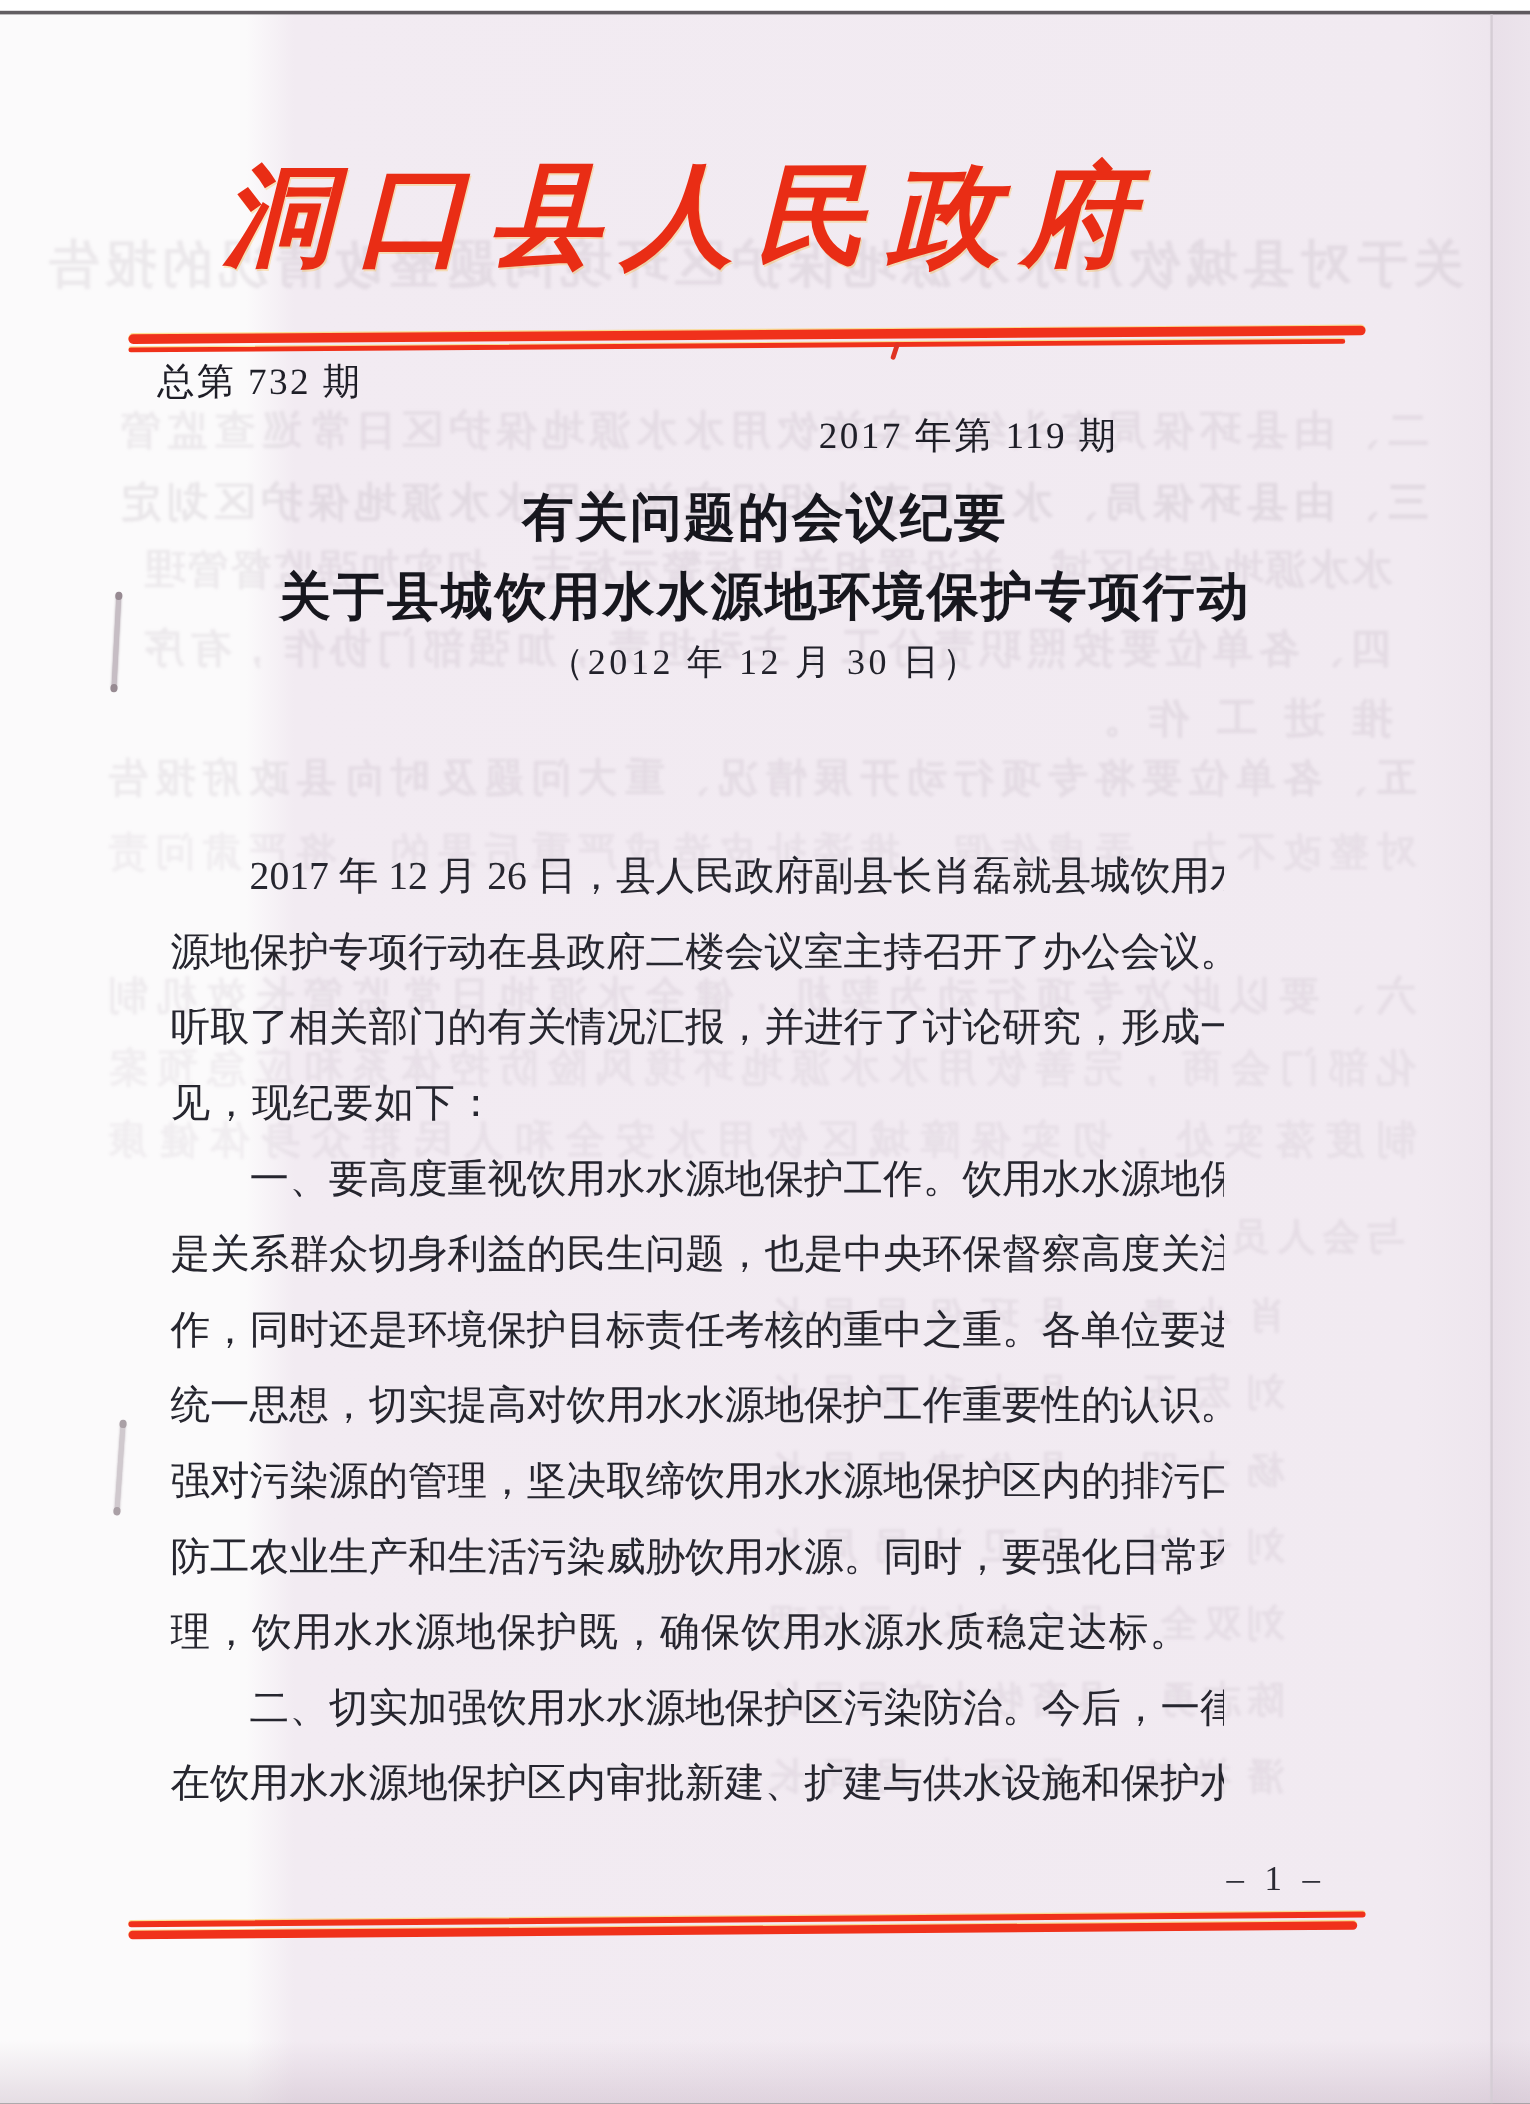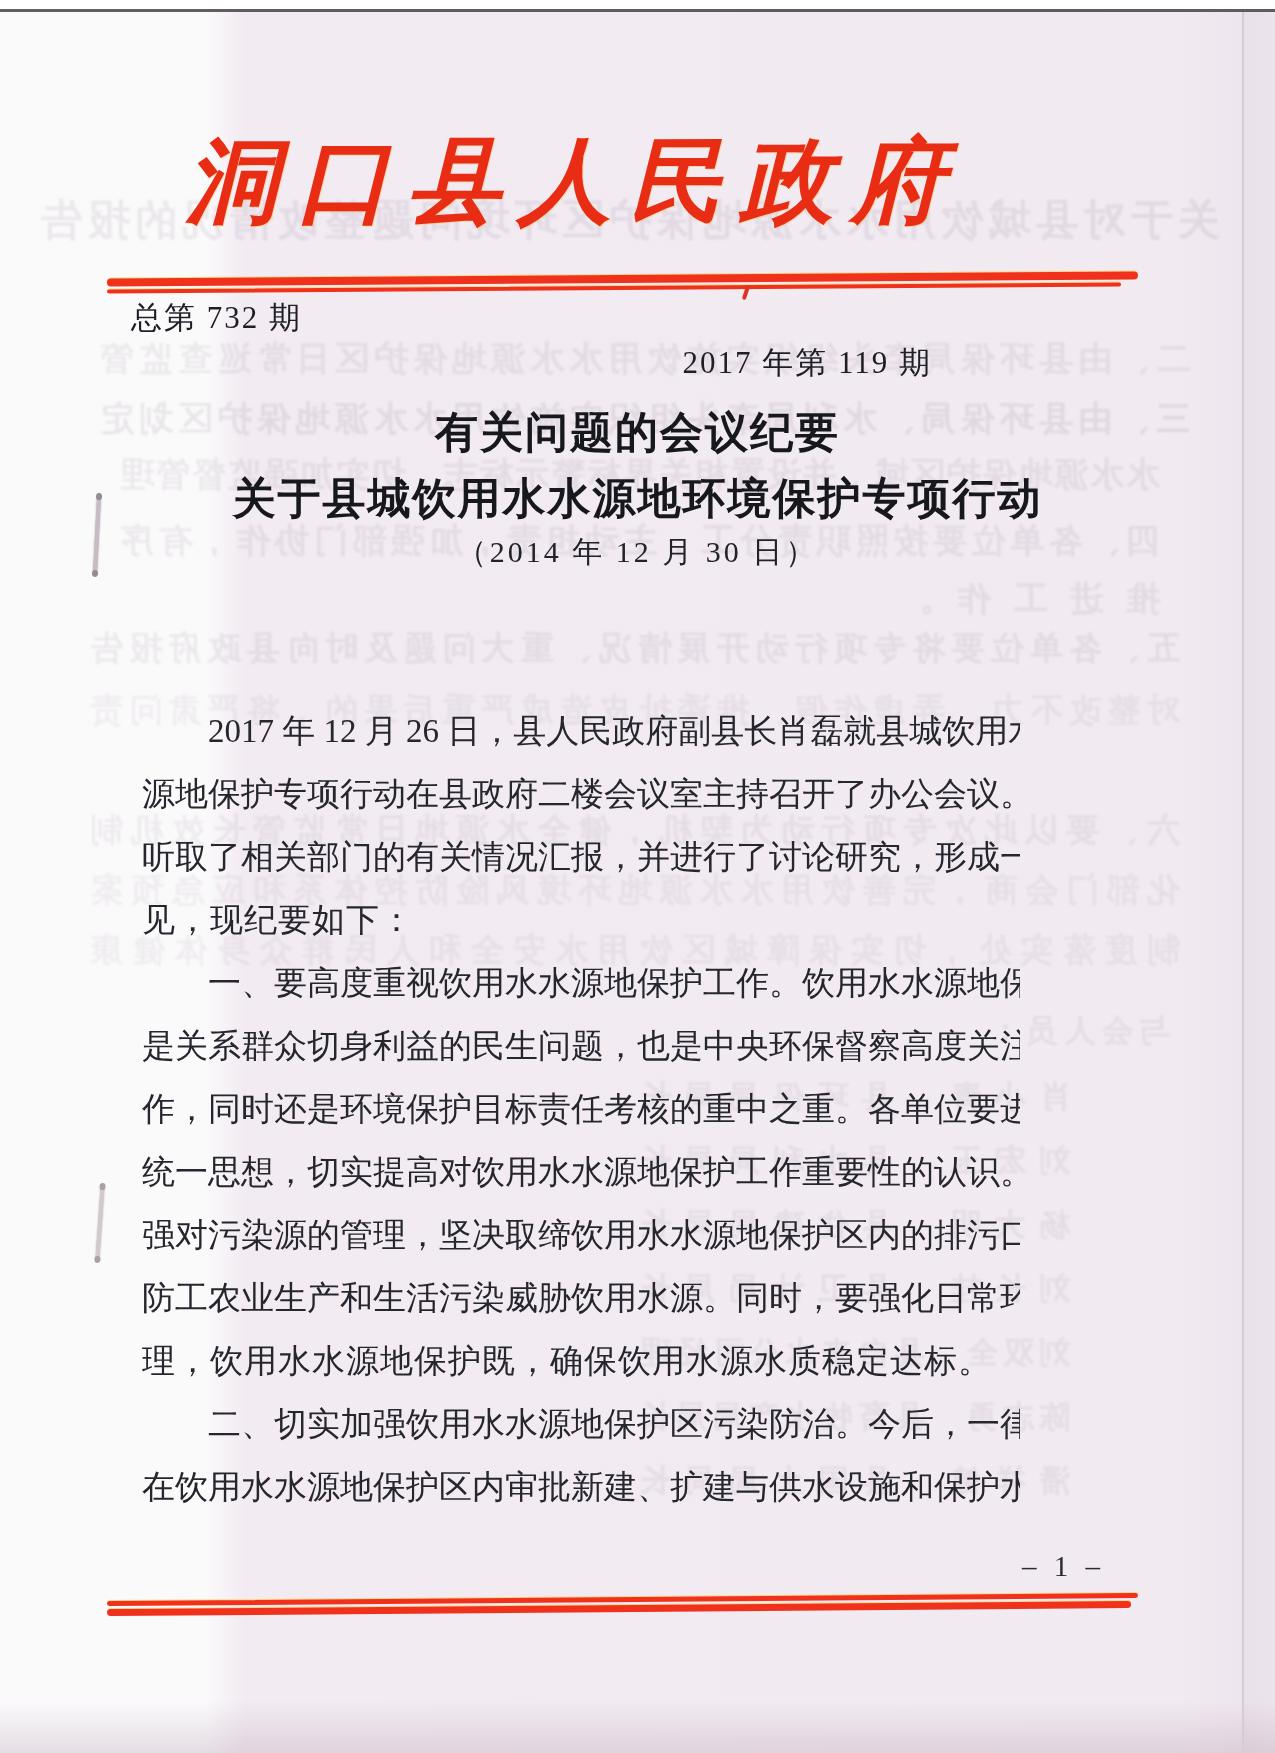--- a/index.html
+++ b/index.html
@@ -131,21 +131,21 @@
       <span class="issue-left">总第 732 期</span>
       <span class="red-tick"></span>
       <span class="issue-right">2017 年第 119 期</span>
     </div>
 
     <div class="doc-title">
       <div>有关问题的会议纪要</div>
       <div>关于县城饮用水水源地环境保护专项行动</div>
     </div>
 
-    <div class="date-line">（2014 年 12 月 30 日）</div>
+    <div class="date-line">（2012 年 12 月 30 日）</div>
 
     <div class="body-text" id="body-lines">
         <div class="body-line indent">2017 年 12 月 26 日，县人民政府副县长肖磊就县城饮用水水</div>
         <div class="body-line">源地保护专项行动在县政府二楼会议室主持召开了办公会议。会议</div>
         <div class="body-line">听取了相关部门的有关情况汇报，并进行了讨论研究，形成一致意</div>
         <div class="body-line nojust">见，现纪要如下：</div>
         <div class="body-line indent">一、要高度重视饮用水水源地保护工作。饮用水水源地保护既</div>
         <div class="body-line">是关系群众切身利益的民生问题，也是中央环保督察高度关注的工</div>
         <div class="body-line">作，同时还是环境保护目标责任考核的重中之重。各单位要进一步</div>
         <div class="body-line">统一思想，切实提高对饮用水水源地保护工作重要性的认识。要加</div>

